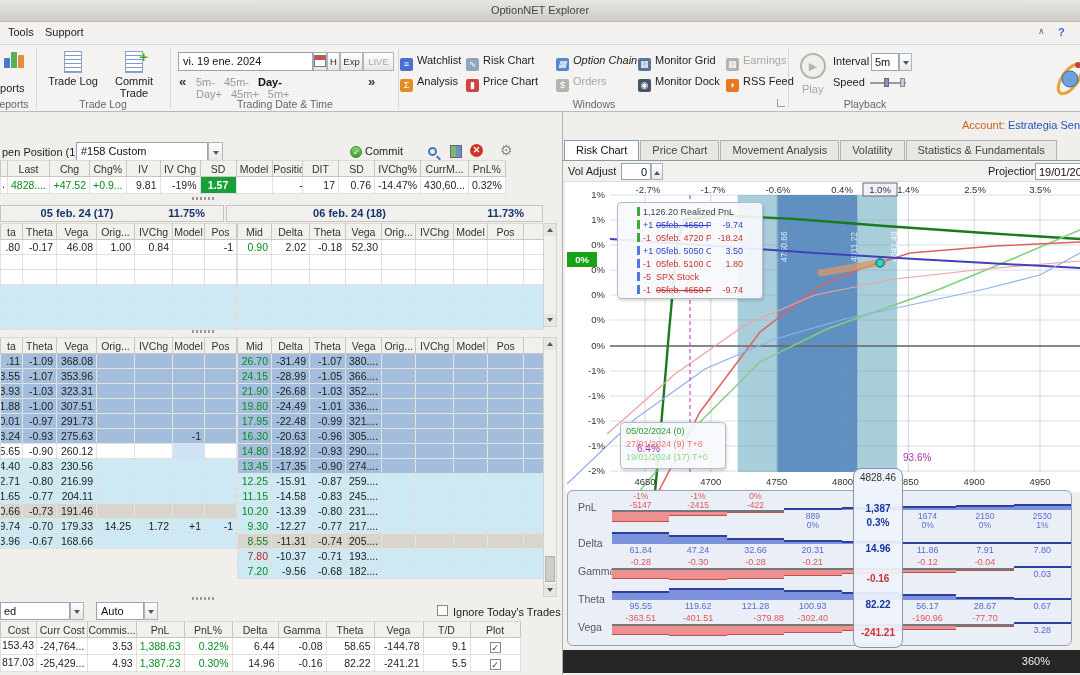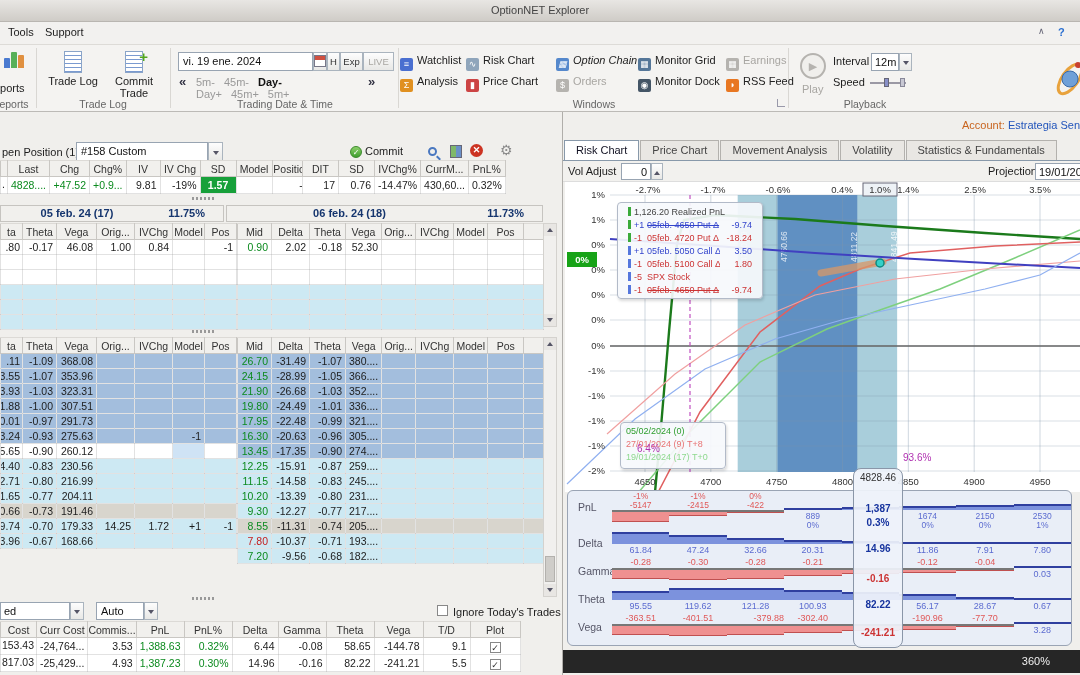--- a/index.html
+++ b/index.html
@@ -149,21 +149,21 @@
         <span class="ritem dis" style="left: 156px; top: 0px;"><span class="ric" style="background: rgb(181, 179, 175);">$</span>Orders</span>
         <span class="ritem" style="left: 238px; top: 0px;"><span class="ric" style="background: rgb(68, 85, 102);">◉</span>Monitor Dock</span>
         <span class="ritem" style="left: 326px; top: 0px;"><span class="ric" style="background: rgb(232, 119, 34);">◗</span>RSS Feed</span>
       </div>
     <div class="grouplabel" style="left:400px;width:388px">Windows</div>
     <div class="abs" style="left:777px;top:54px;width:8px;height:8px;border-left:1px solid #99a;border-bottom:1px solid #99a"></div>
 
     <div class="playcirc" style="left:800px;top:8px">▶</div>
     <div class="abs" style="left:802px;top:38px;color:#a8a6a2">Play</div>
     <div class="abs" style="left:833px;top:10px">Interval</div>
-    <div class="inputbox abs" style="left:871px;top:8px;width:28px;height:18px;padding:2px 3px">12m</div>
+    <div class="inputbox abs" style="left:871px;top:8px;width:28px;height:18px;padding:2px 3px">5m</div>
     <div class="sqbtn" style="left:899px;top:8px;width:13px;height:18px;line-height:16px"><span class="tri-d"></span></div>
     <div class="abs" style="left:833px;top:31px">Speed</div>
     <div class="abs" style="left:870px;top:37px;width:36px;height:2px;background:#9a98a4"></div>
     <div class="abs" style="left:884px;top:33px;width:5px;height:9px;background:#8890c8;border:1px solid #667"></div>
     <div class="abs" style="left:900px;top:33px;width:5px;height:9px;background:#c8c8d4;border:1px solid #889"></div>
     <div class="grouplabel" style="left:790px;width:150px">Playback</div>
 
     <svg class="abs" style="left:1050px;top:12px" width="40" height="44" viewBox="0 0 40 44">
       <ellipse cx="20" cy="22" rx="17" ry="8" fill="none" stroke="#e8a23c" stroke-width="3" transform="rotate(-55 20 22)"></ellipse>
       <circle cx="20" cy="22" r="8" fill="#6fa0d8" stroke="#3a6aa8"></circle>
@@ -710,20 +710,31 @@
           <td></td>
           <td></td>
           <td></td>
           <td></td>
         </tr>
         <tr class="rs-b" style="height: 15px;">
           <td class="tg">16.30</td>
           <td>-20.63</td>
           <td>-0.96</td>
           <td>305....</td>
+          <td></td>
+          <td></td>
+          <td></td>
+          <td></td>
+          <td></td>
+        </tr>
+        <tr class="rs-b" style="height: 15px;">
+          <td class="tg">14.80</td>
+          <td>-18.92</td>
+          <td>-0.93</td>
+          <td>290....</td>
           <td></td>
           <td></td>
           <td></td>
           <td></td>
           <td></td>
         </tr>
         <tr class="rs-b" style="height: 15px;">
           <td class="tg">13.45</td>
           <td>-17.35</td>
           <td>-0.90</td>
@@ -975,21 +986,21 @@
         <rect x="2" y="70" width="30" height="15" fill="#17a317"></rect>
         <text x="17" y="81" font-size="9.5" fill="#fff" text-anchor="middle" font-weight="bold">0%</text>
         <text x="80" y="303" font-size="9.5" fill="#333" text-anchor="middle">4650</text>
         <text x="145.83499999999998" y="303" font-size="9.5" fill="#333" text-anchor="middle">4700</text>
         <text x="211.67" y="303" font-size="9.5" fill="#333" text-anchor="middle">4750</text>
         <text x="277.505" y="303" font-size="9.5" fill="#333" text-anchor="middle">4800</text>
         <text x="343.34" y="303" font-size="9.5" fill="#333" text-anchor="middle">4850</text>
         <text x="409.175" y="303" font-size="9.5" fill="#333" text-anchor="middle">4900</text>
         <text x="475.01" y="303" font-size="9.5" fill="#333" text-anchor="middle">4950</text>
       </svg>
-  <div class="ovl" style="left: 52px; top: 20px; width: 146px; padding: 2px 6px;">
+  <div class="ovl" style="left: 52px; top: 20px; width: 146px; padding: 2px 15px;">
         <div class="tt-row">
           <div class="tt-bar" style="background: rgb(58, 170, 58);"></div>
           <div style="color: rgb(68, 68, 68);">1,126.20 Realized PnL</div>
         </div>
         <div class="tt-row">
           <div class="tt-bar" style="background: rgb(58, 170, 58);"></div>
           <div class="tt-qty c-blue">+1</div>
           <div class="tt-name c-blue strike">05feb. 4650 Put Δ</div>
           <div class="tt-delta c-blue">-9.74</div>
         </div>

